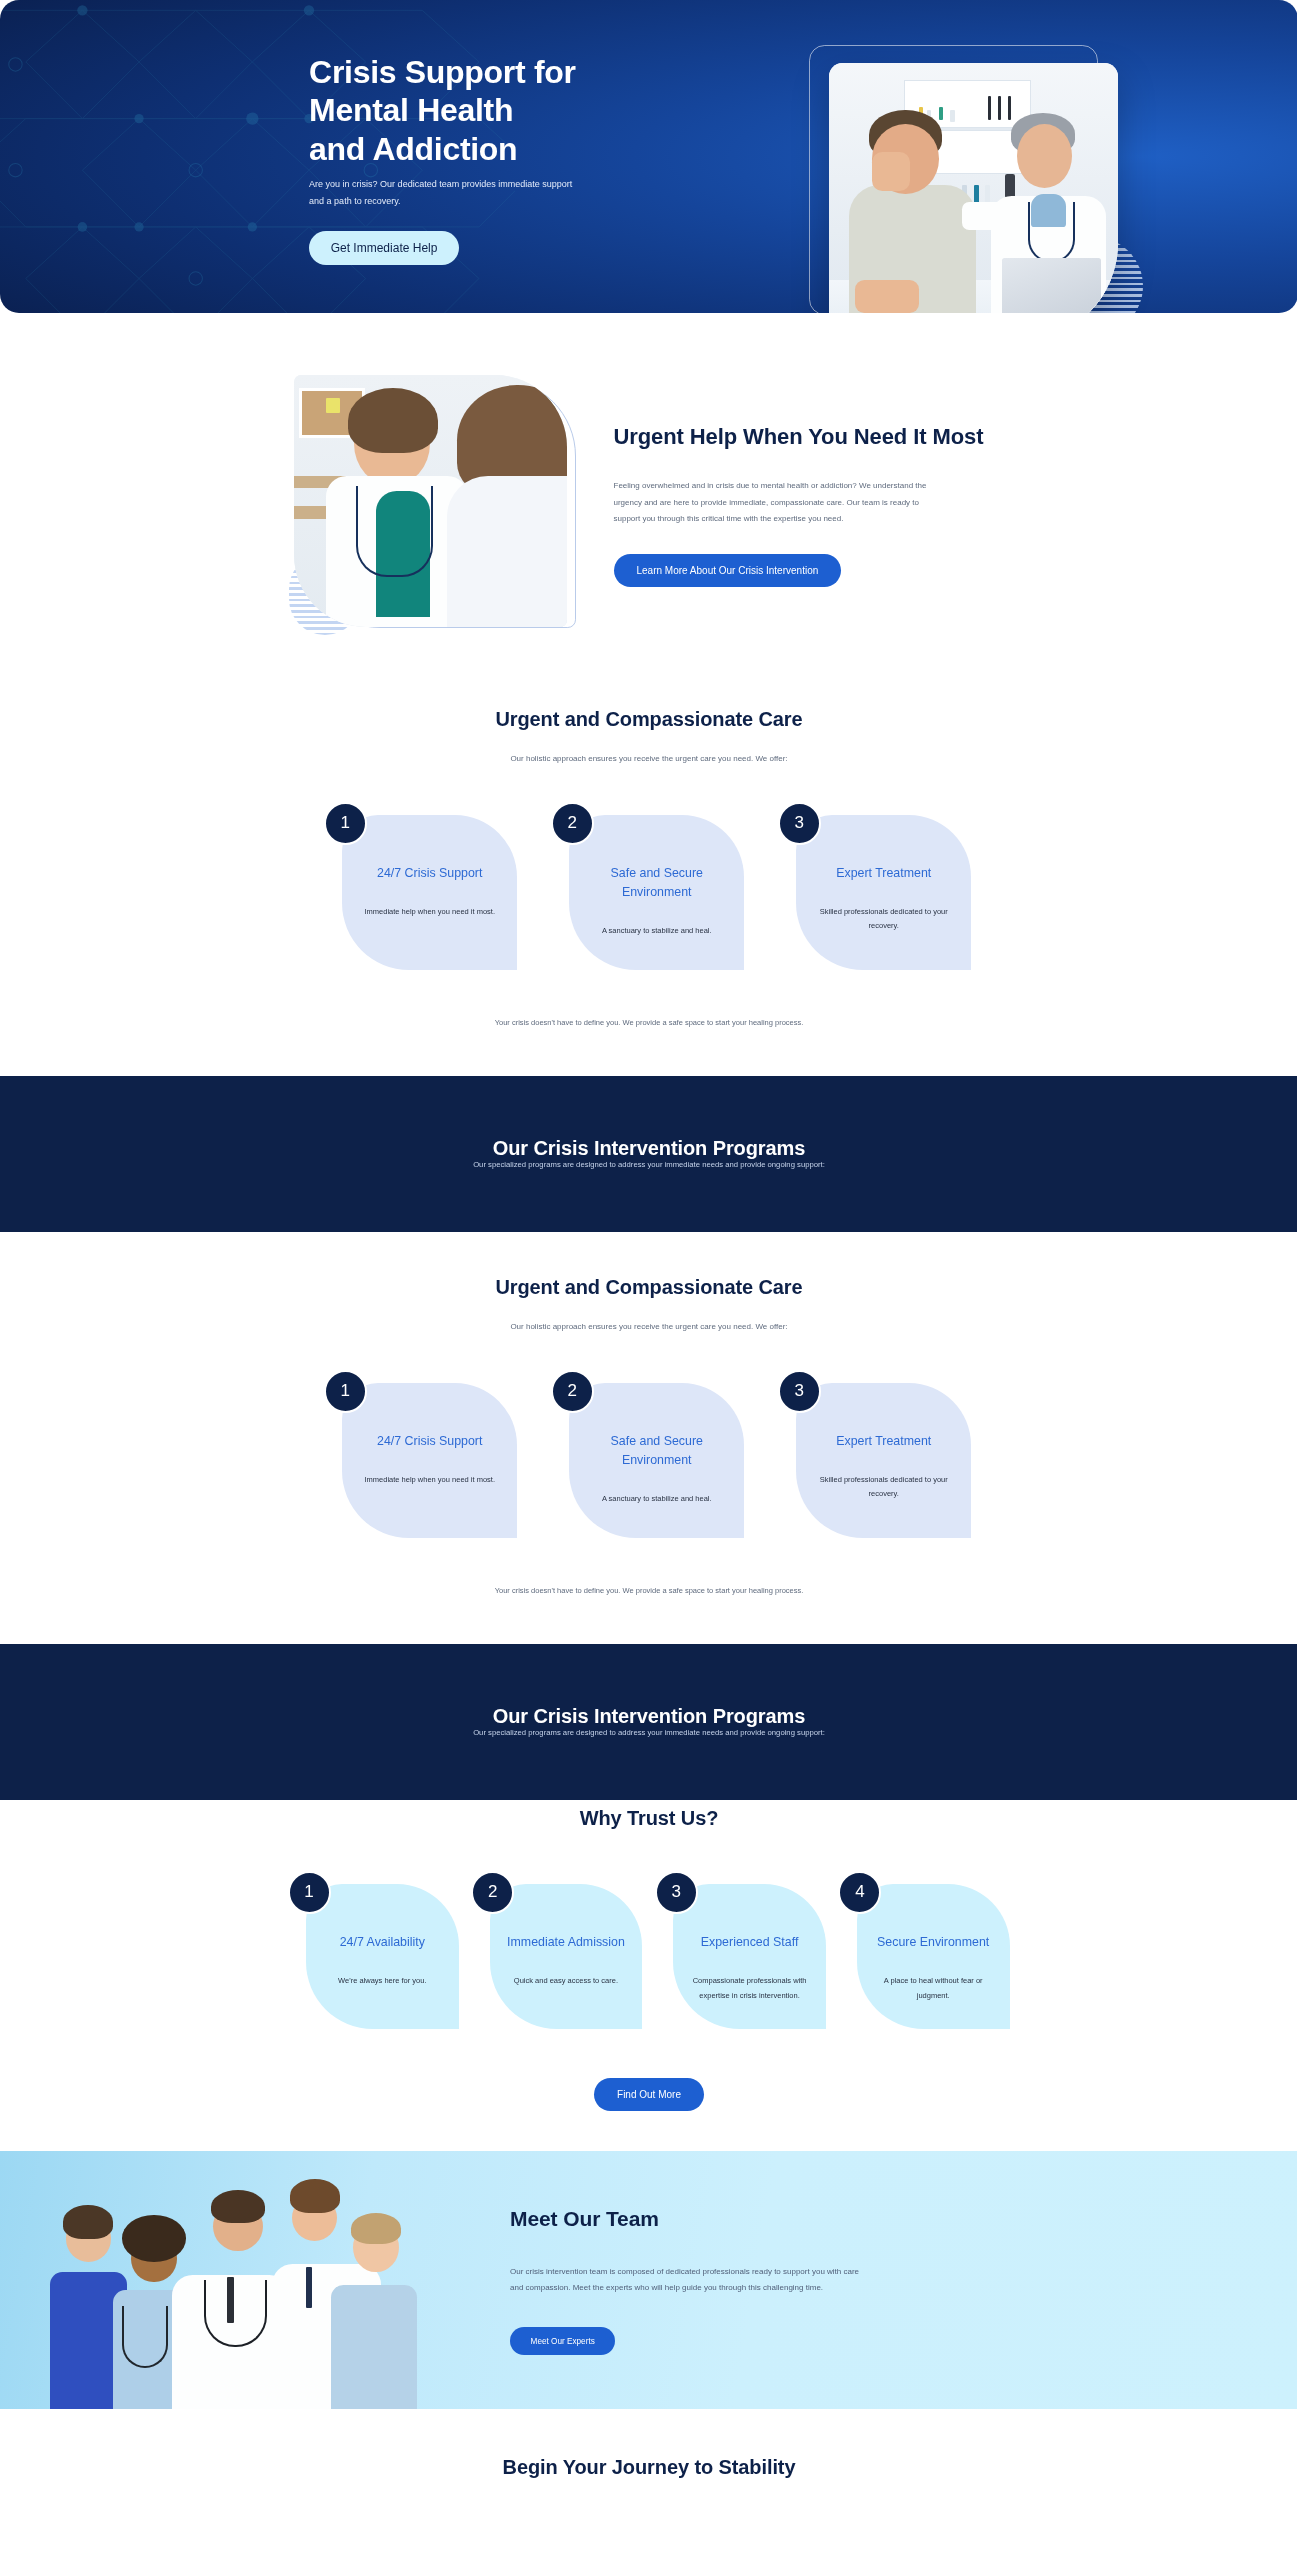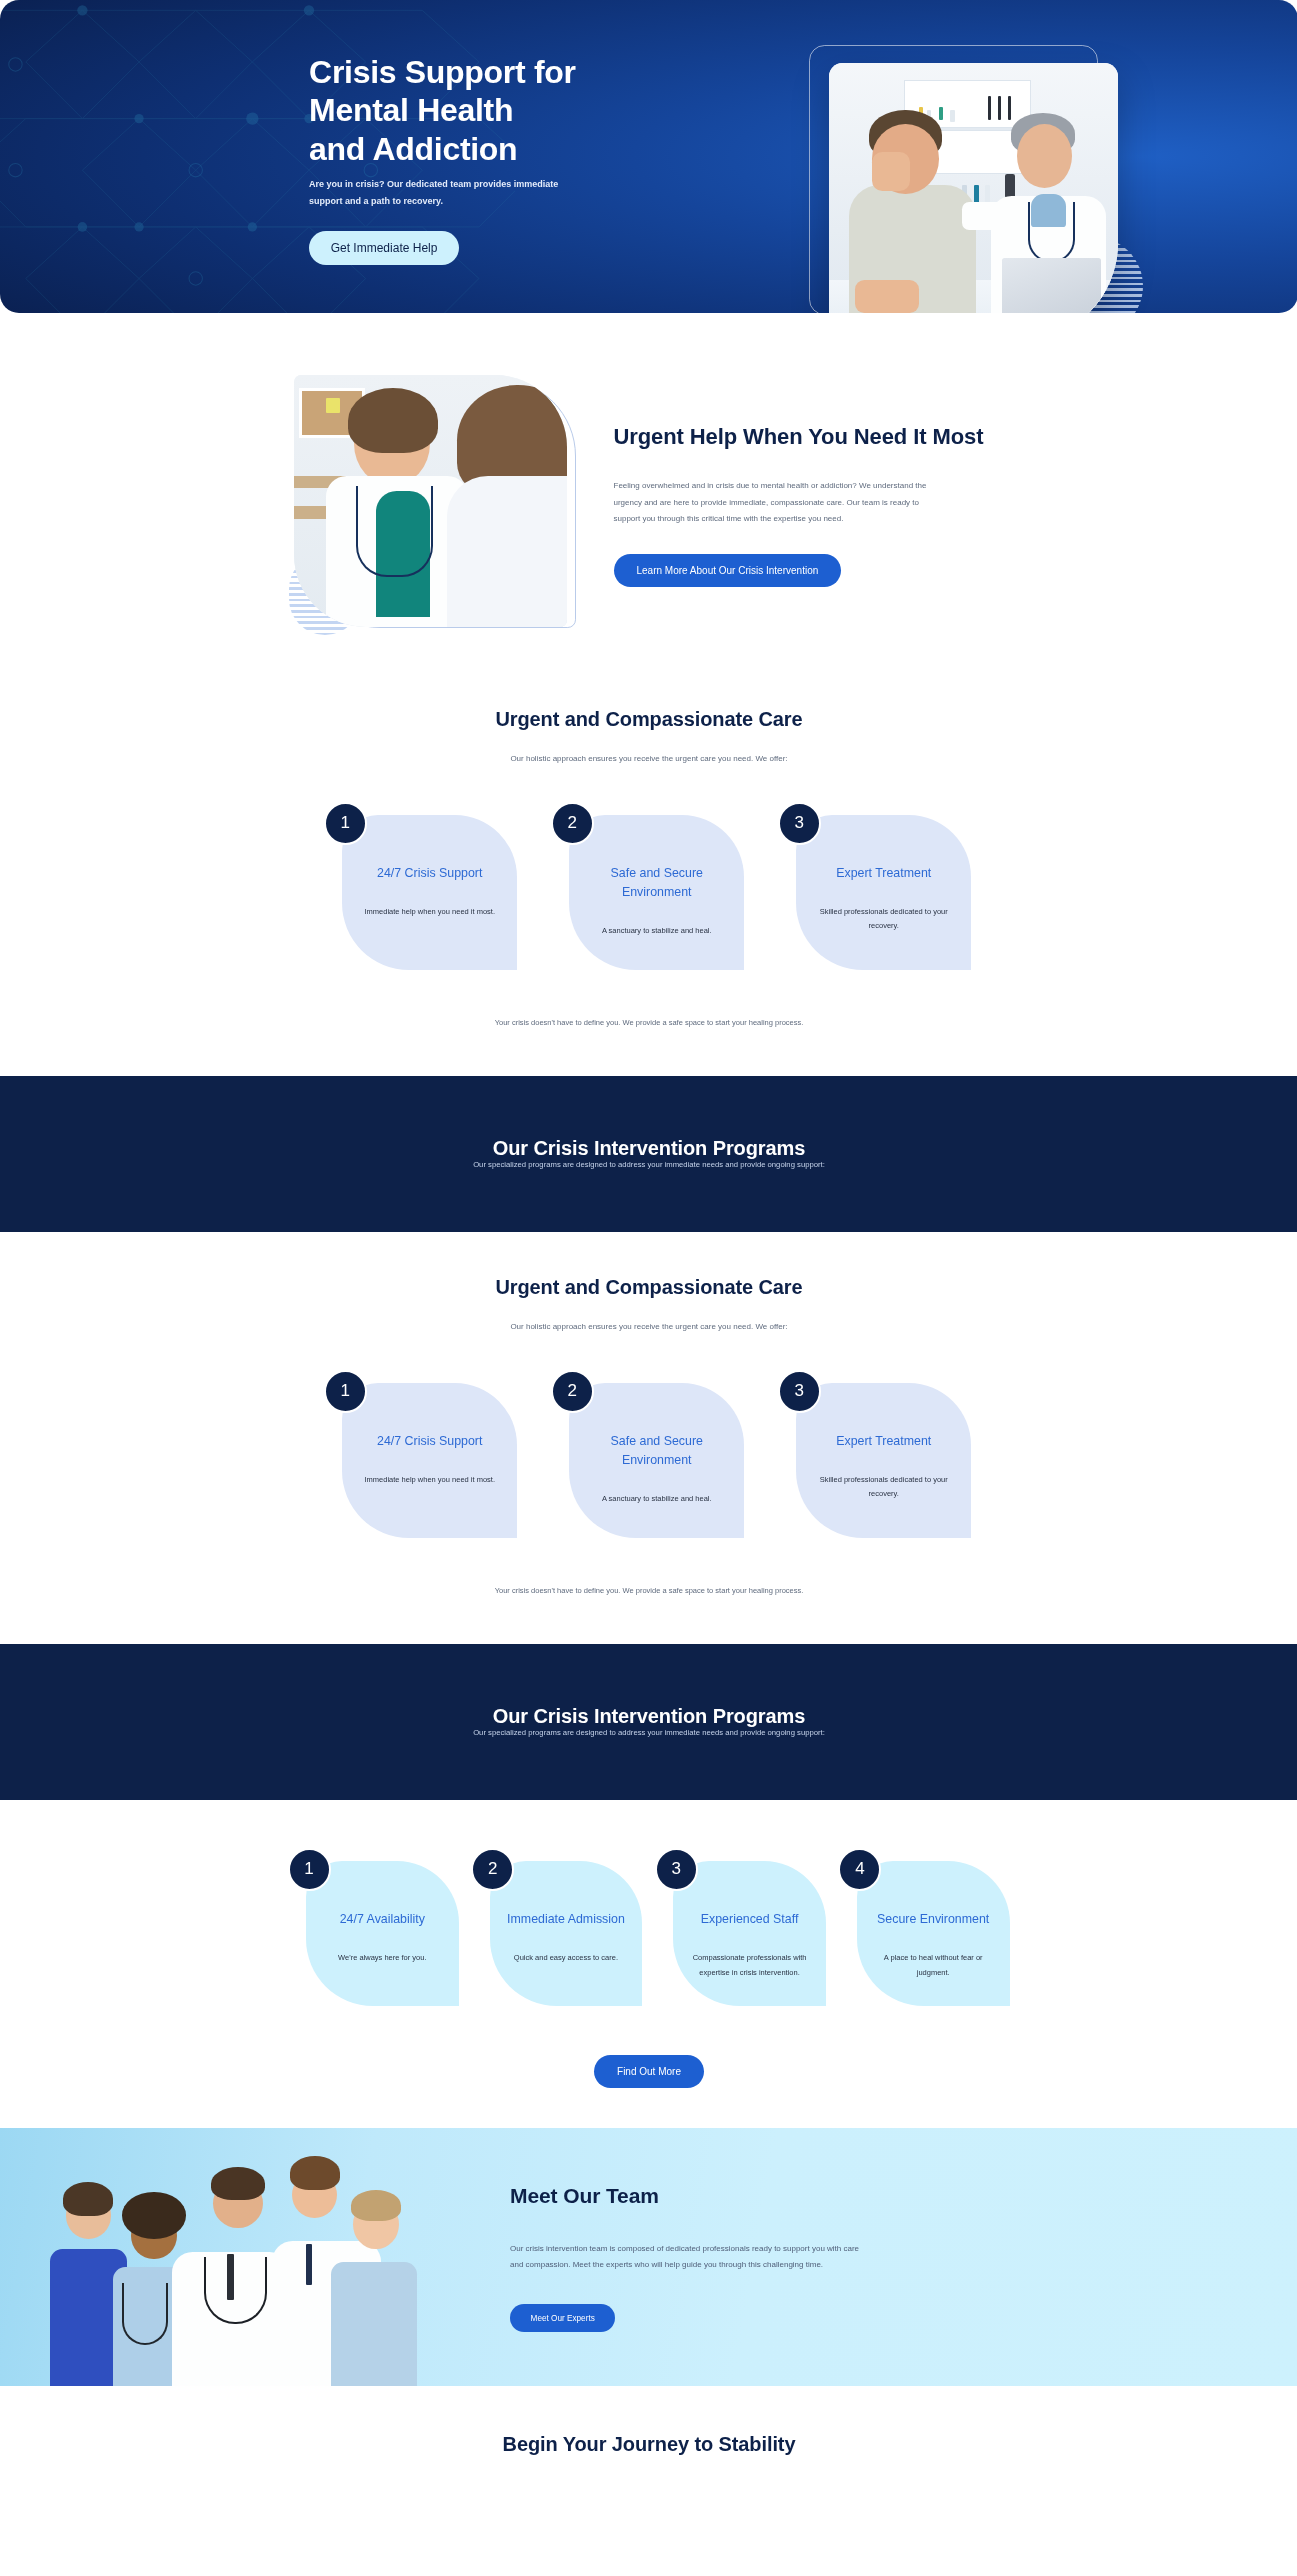--- a/index.html
+++ b/index.html
@@ -28,21 +28,21 @@
   .hero-inner{
     position:relative;z-index:3;
     width:721px;margin:0 auto;height:100%;
     display:flex;align-items:center;
   }
   .hero-copy{width:289px;padding-left:20.6px;padding-top:5.2px;}
   .hero-title{
     font-size:32px;line-height:1.20;font-weight:700;color:#ffffff;letter-spacing:-0.3px;
   }
   .hero-sub{
-    margin-top:8px;font-size:9px;line-height:1.85;color:#e4ecfb;font-weight:700;max-width:268px;
+    margin-top:8px;font-size:9px;line-height:1.85;color:#e4ecfb;font-weight:400;max-width:268px;
   }
   .btn{
     display:inline-block;border:none;cursor:pointer;
     font-family:"Liberation Sans", sans-serif;
     border-radius:515px;
     font-weight:500;
     text-align:center;
     white-space:nowrap;
   }
   .btn-light{
@@ -356,20 +356,21 @@
 
   <section class="sec-dark">
     <div class="wrap">
       <h2 class="h2-light">Our Crisis Intervention Programs</h2>
       <p class="lede-light">Our specialized programs are designed to address your immediate needs and provide ongoing support:</p>
     </div>
   </section>
 
   <section class="sec-trust">
     <div class="wrap">
+      <h2 class="h2-center">Why Trust Us?</h2>
       <div class="cards-4">
         <div class="card card-cyan">
           <span class="badge">1</span>
           <h3 class="card-title">24/7 Availability</h3>
           <p class="card-text">We're always here for you.</p>
         </div>
         <div class="card card-cyan">
           <span class="badge">2</span>
           <h3 class="card-title">Immediate Admission</h3>
           <p class="card-text">Quick and easy access to care.</p>

